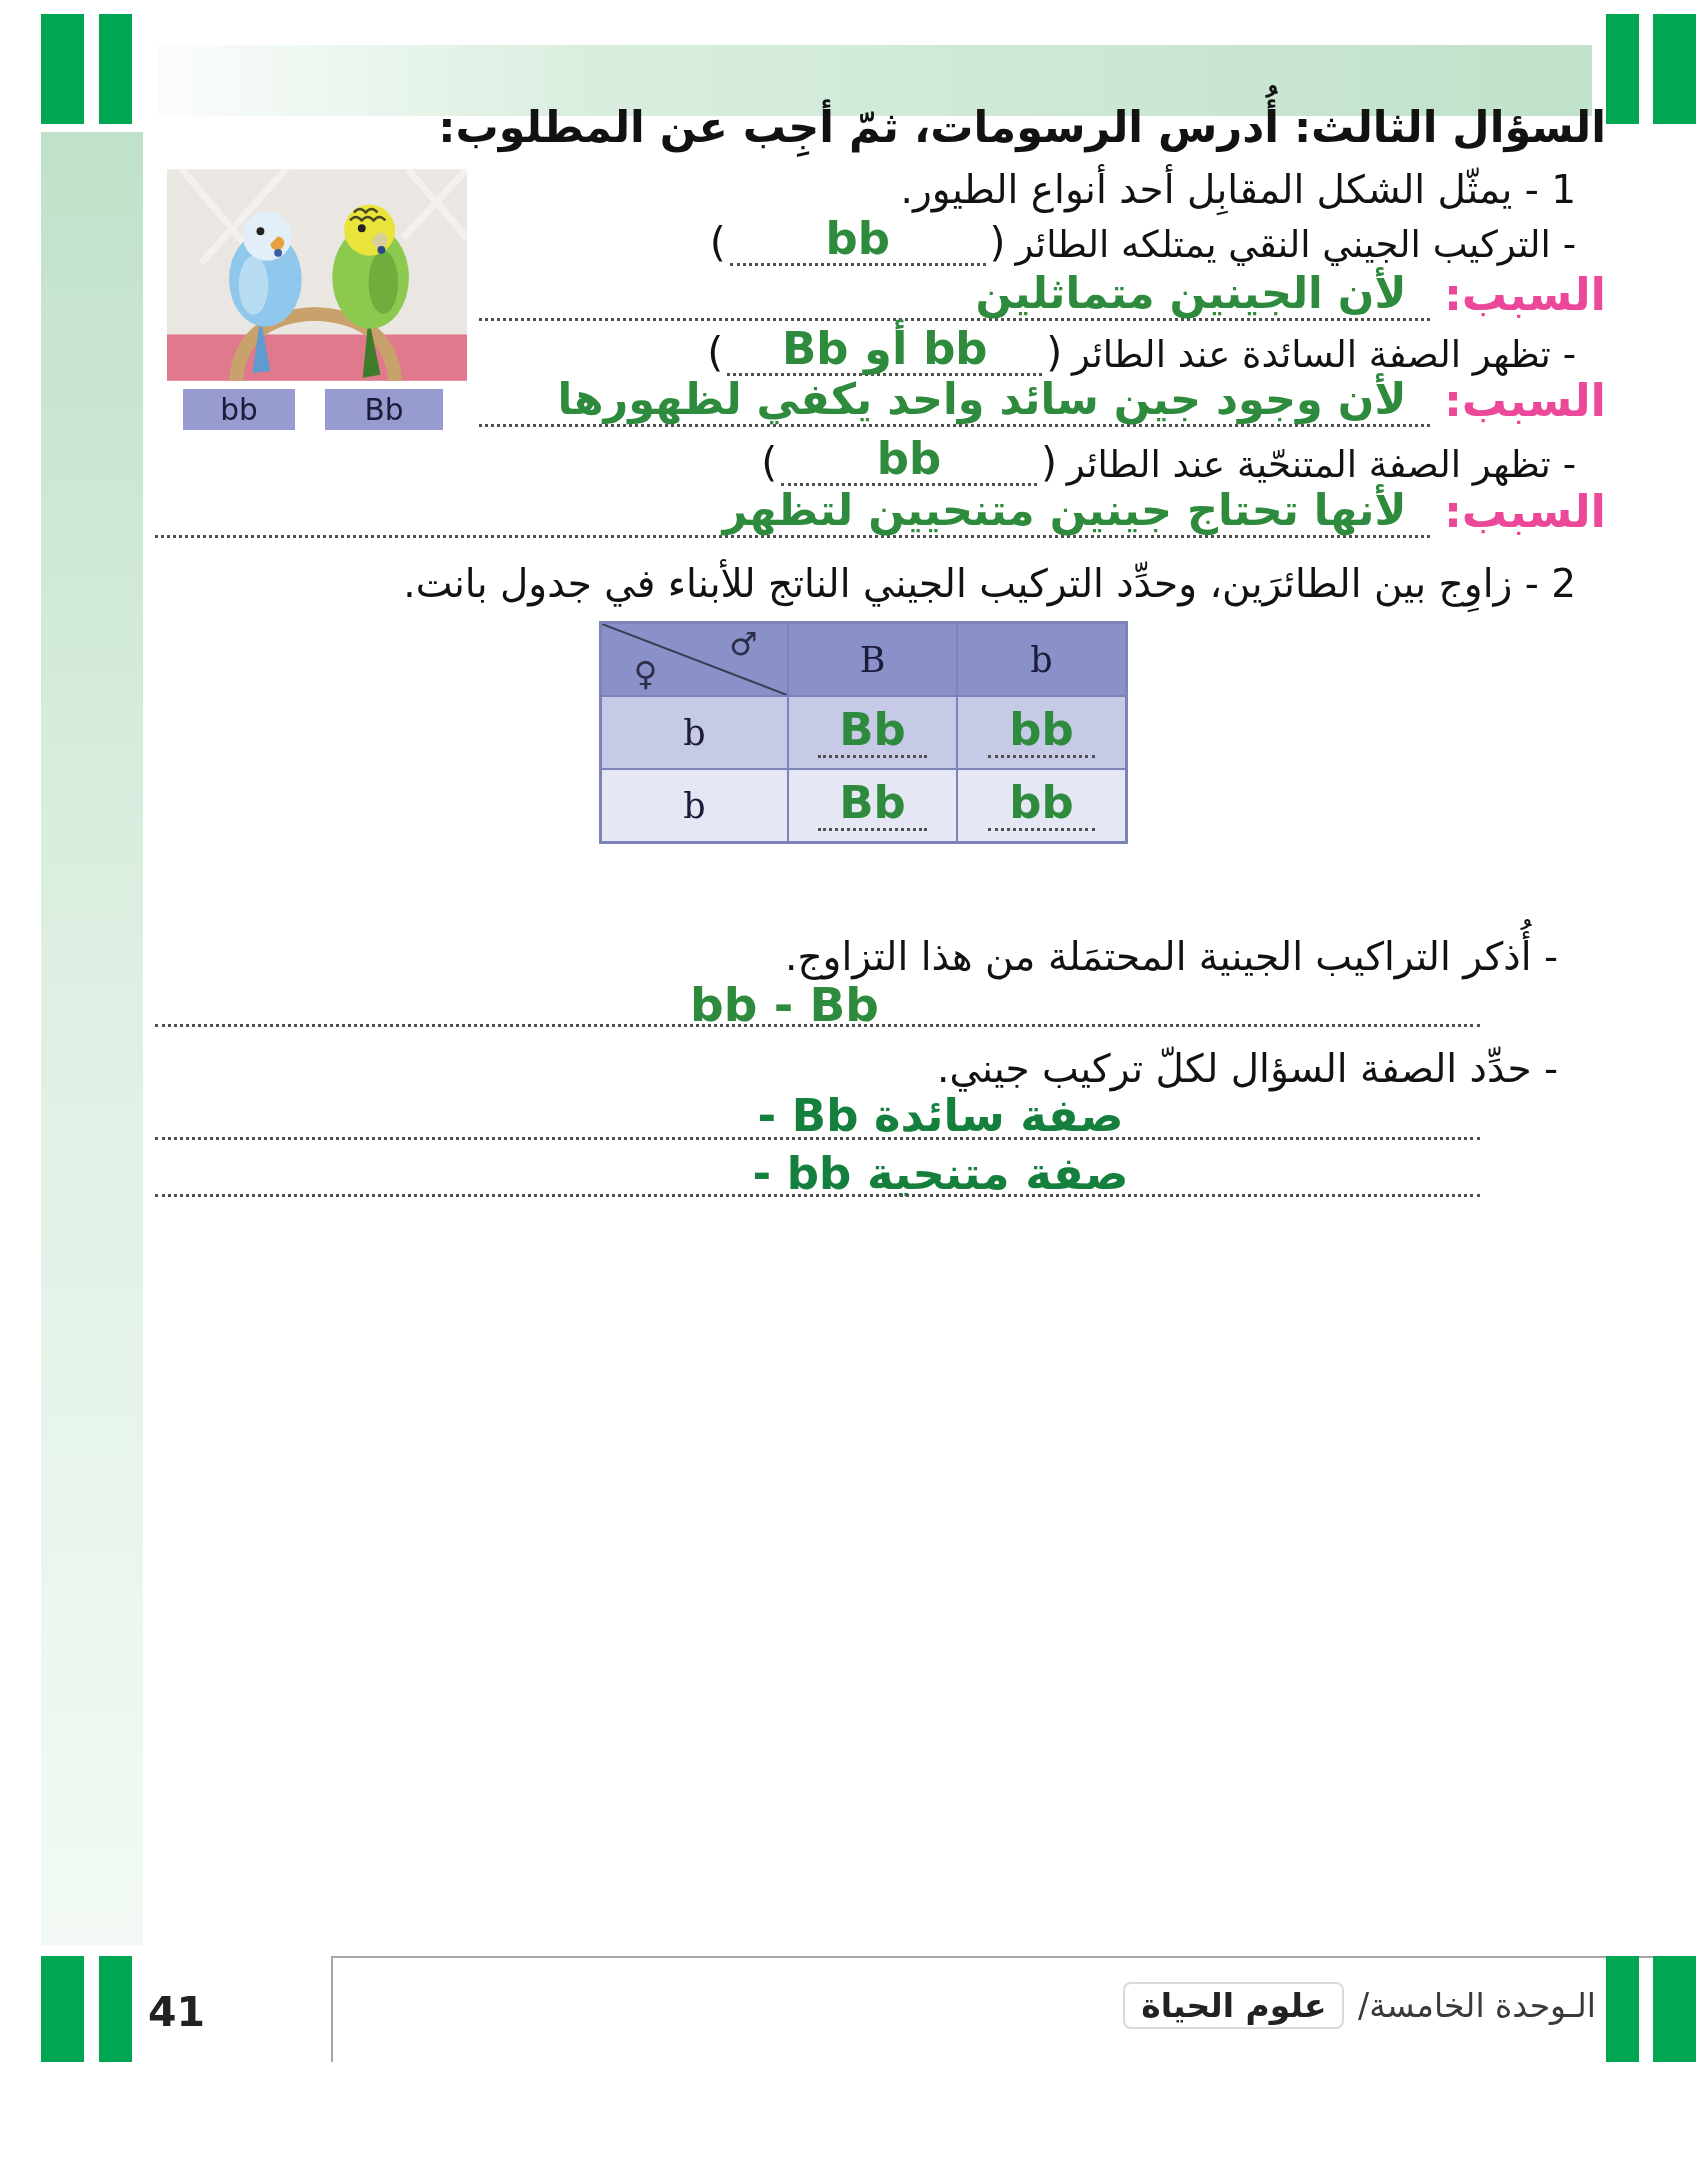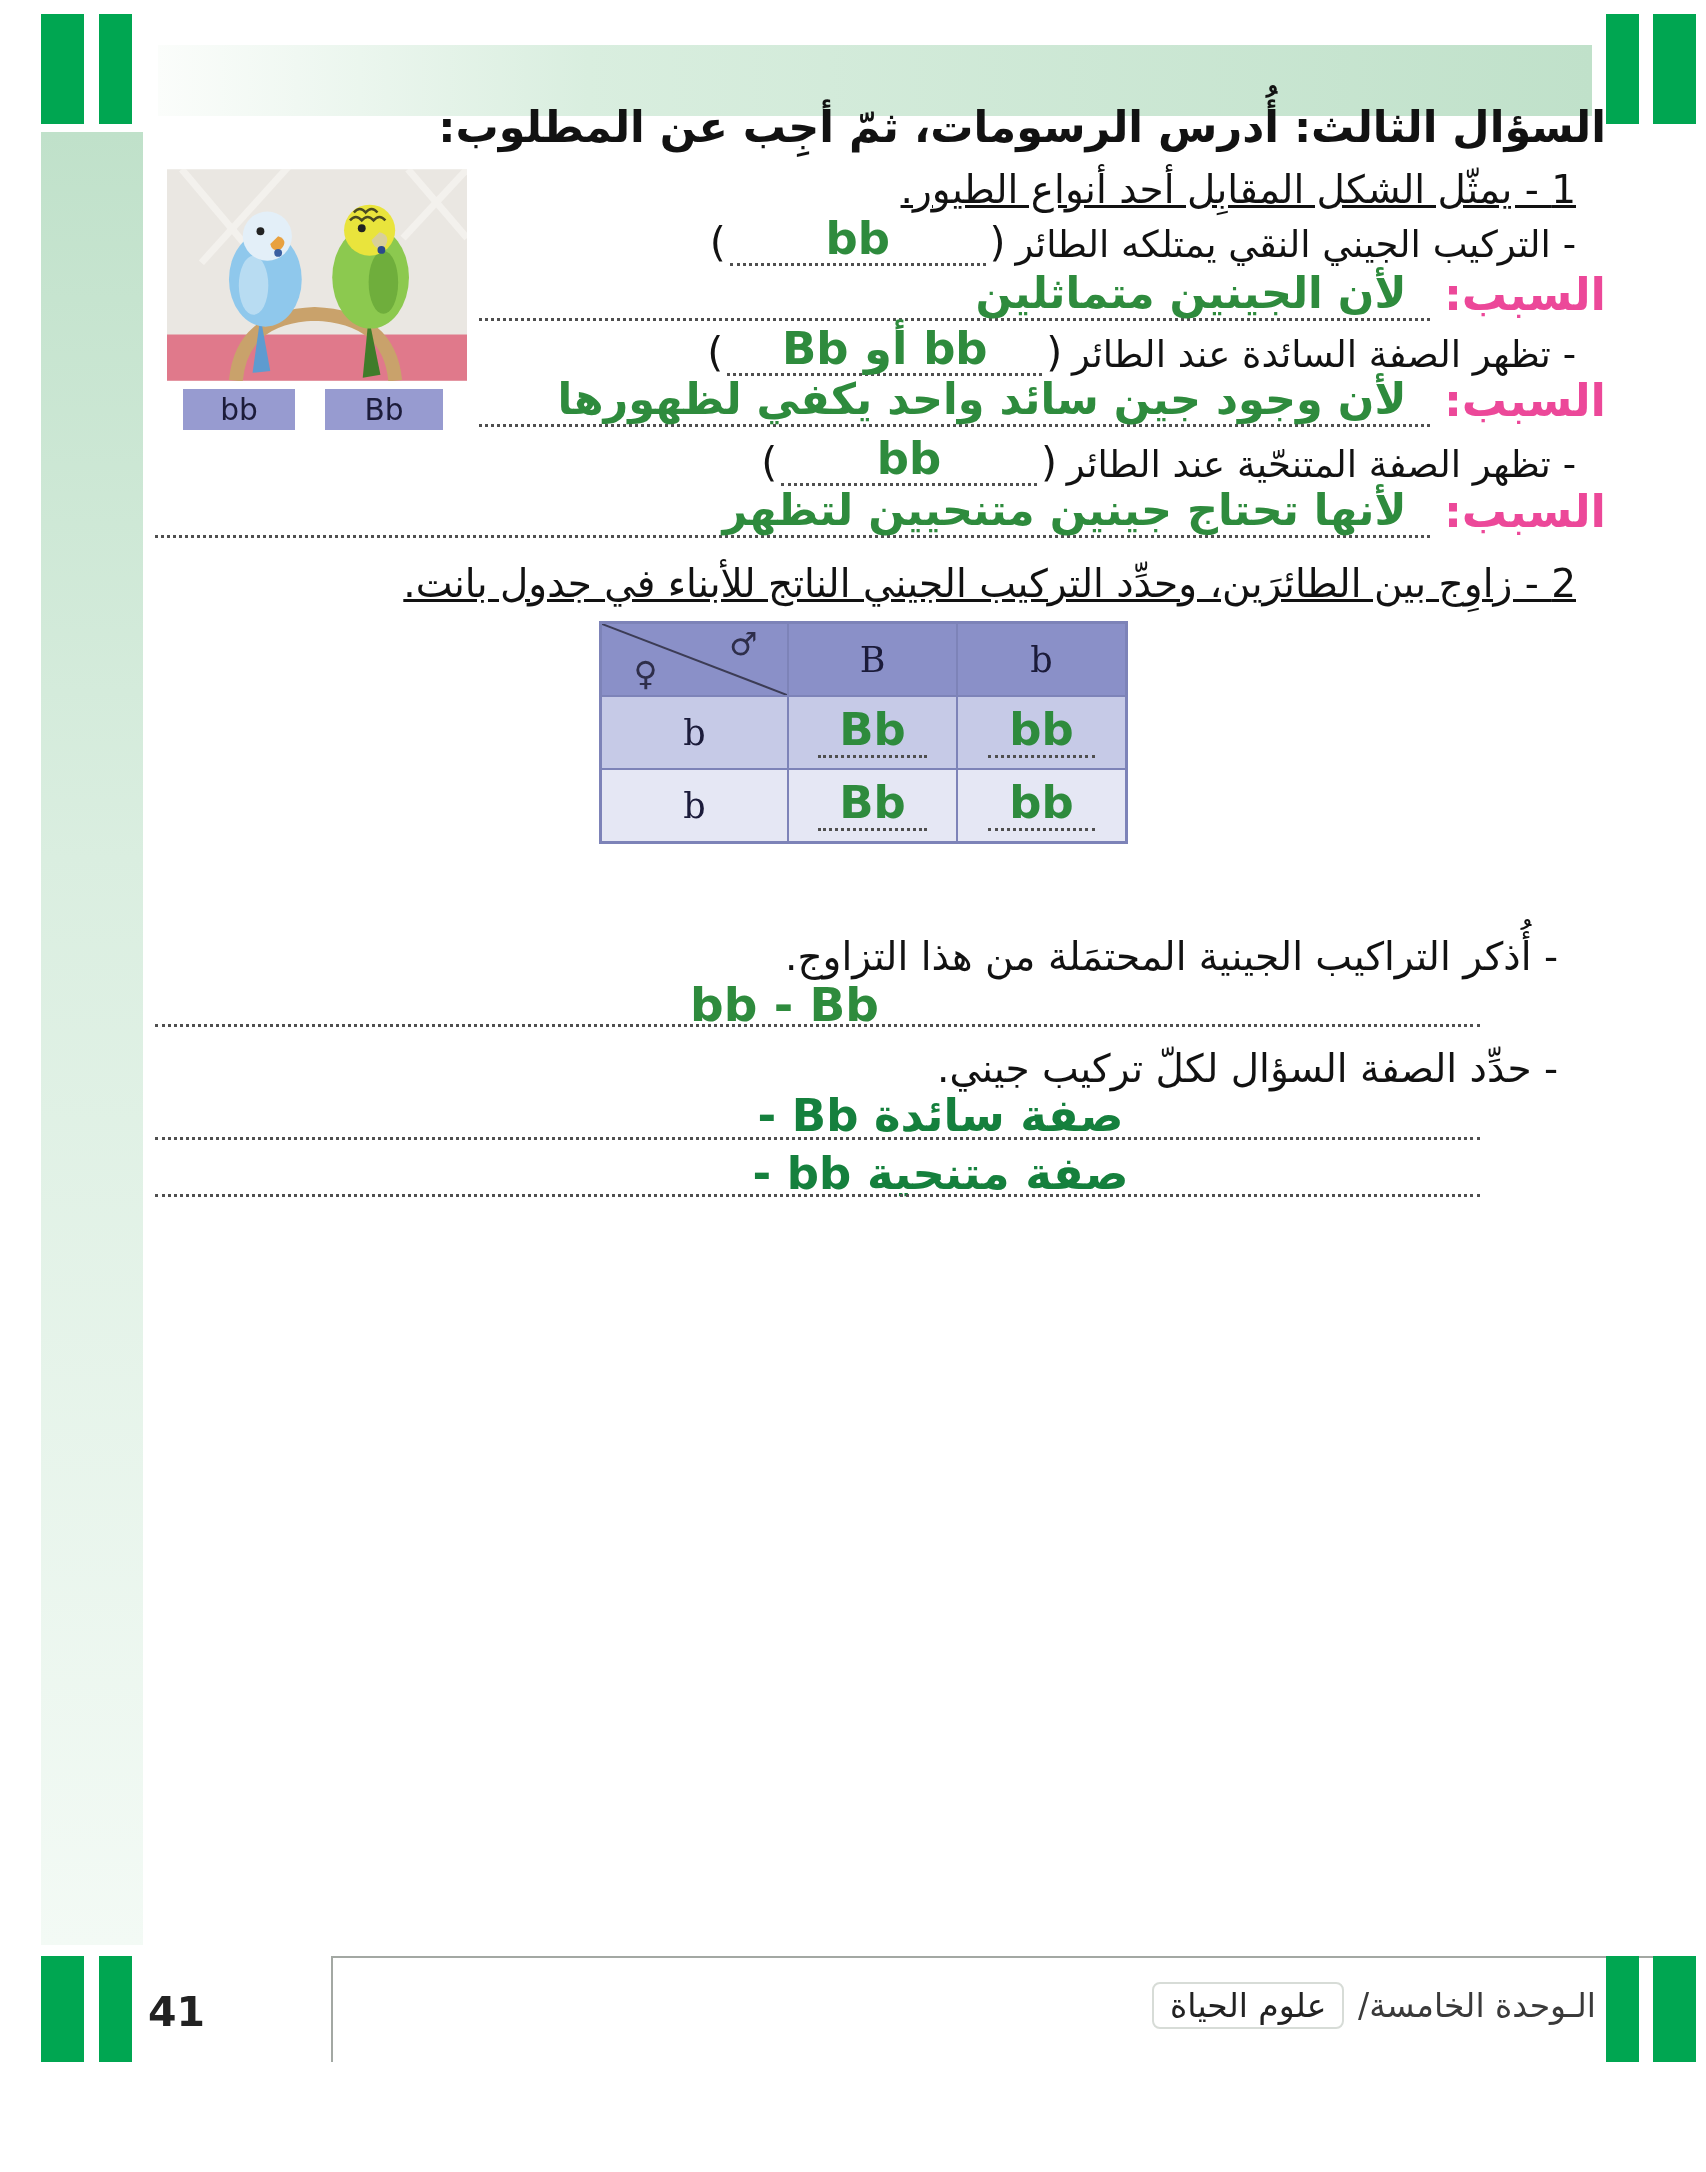--- a/index.html
+++ b/index.html
@@ -20,25 +20,25 @@
     background:linear-gradient(180deg,#c0e1ca 0%,#daeee0 40%,#f3faf5 100%); }
   .b-bl1 { left:41px;  top:1956px; width:43px; height:106px; }
   .b-bl2 { left:99px; top:1956px; width:33px; height:106px; }
   .b-br1 { left:1606px; top:1956px; width:33px; height:106px; }
   .b-br2 { left:1653px; top:1956px; width:43px; height:106px; }
   .f-hline { position:absolute; left:331px; top:1956px; width:1334px; height:2px; background:#a3a8a3; }
   .f-vline { position:absolute; left:331px; top:1956px; width:2px; height:106px; background:#a3a8a3; }
   .f-num { position:absolute; left:148px; top:1988px; font-size:41px; font-weight:bold; color:#222; }
   .f-unit { position:absolute; right:110px; top:1982px; font-size:33px; color:#3a3a3a;
     display:flex; align-items:center; gap:13.8px; }
-  .f-subject { font-weight:normal; color:#222; border:2px solid #d7dcd7; border-radius:7.9px; padding:2px 15.8px; background:#fff; }
+  .f-subject { font-weight:bold; color:#222; border:2px solid #d7dcd7; border-radius:7.9px; padding:2px 15.8px; background:#fff; }
 
   
   .title { position:absolute; right:100px; top:102px; font-size:43px; font-weight:bold; color:#121212; }
-  .intro { position:absolute; font-size:39px; color:#121212;text-decoration:underline; }
+  .intro { position:absolute; font-size:39px; color:#121212; }
   .q1-intro { right:130px; top:167px; }
   .q2-intro { right:130px; top:561px; }
 
   .qrow { position:absolute; display:flex; align-items:flex-end; gap:9.9px; font-size:37px; color:#121212; }
   .row-a1 { right:130px; top:215px; }
   .row-a2 { right:130px; top:325px; }
   .row-a3 { right:130px; top:435px; }
   .ansgroup { display:flex; direction:ltr; align-items:flex-end; gap:3.9px; }
   .paren { font-size:41px; color:#121212; }
   .dotspan { display:inline-block; border-bottom:3.4px dotted #4f4f4f; text-align:center; }

